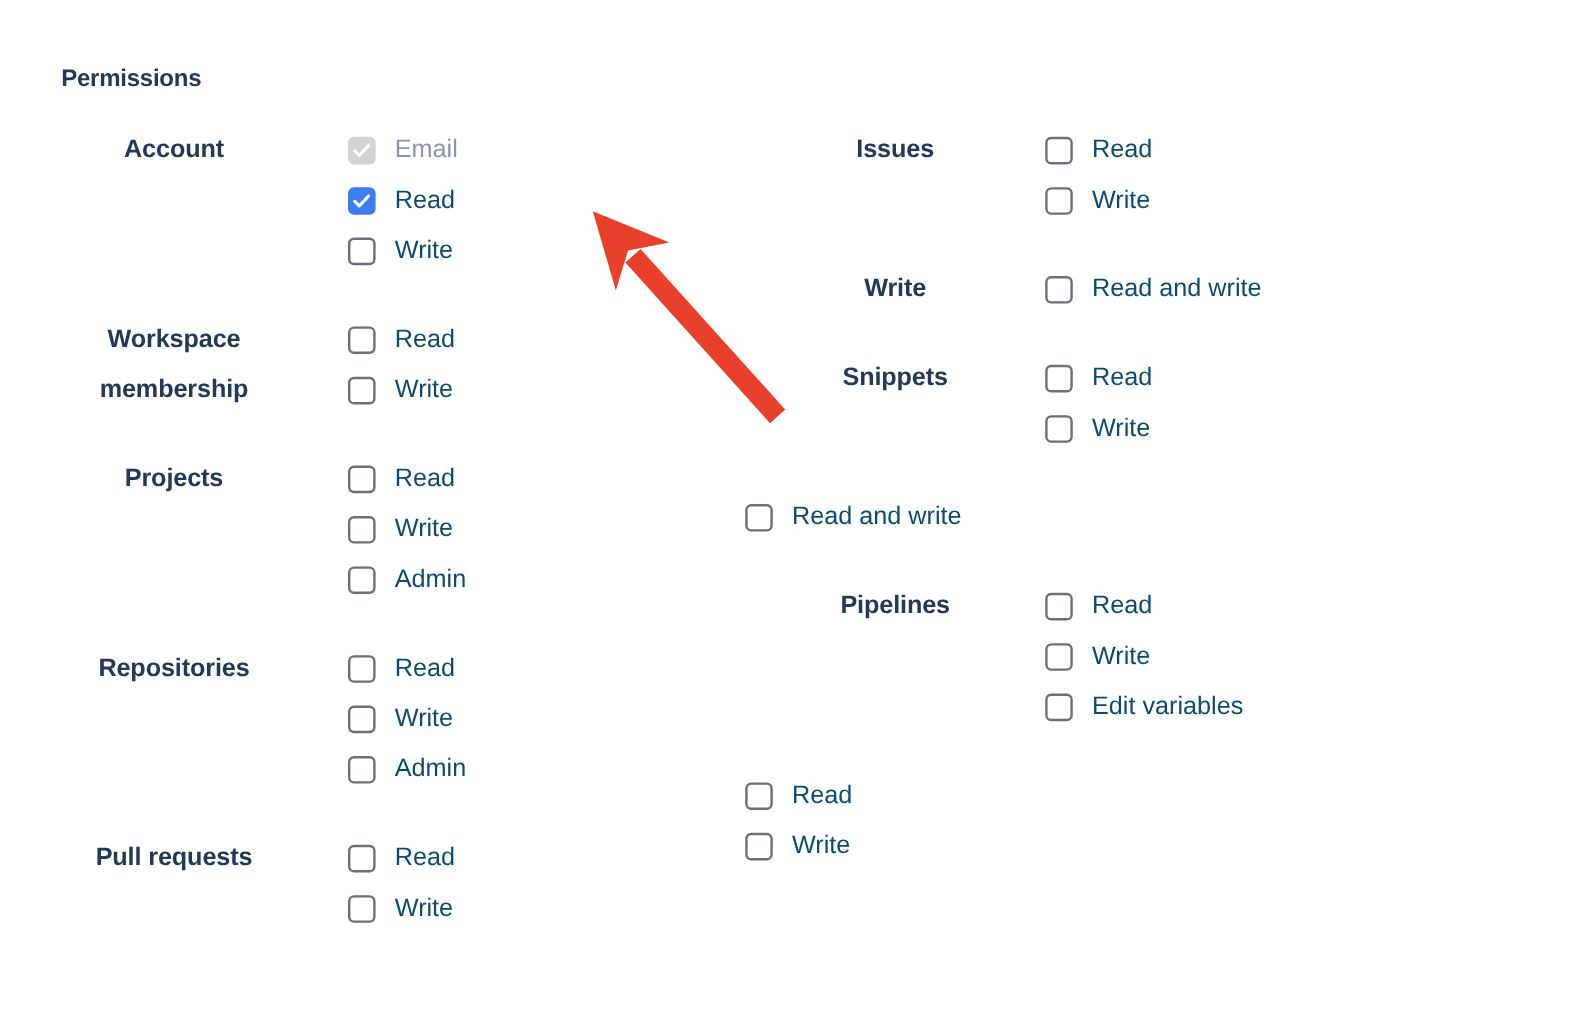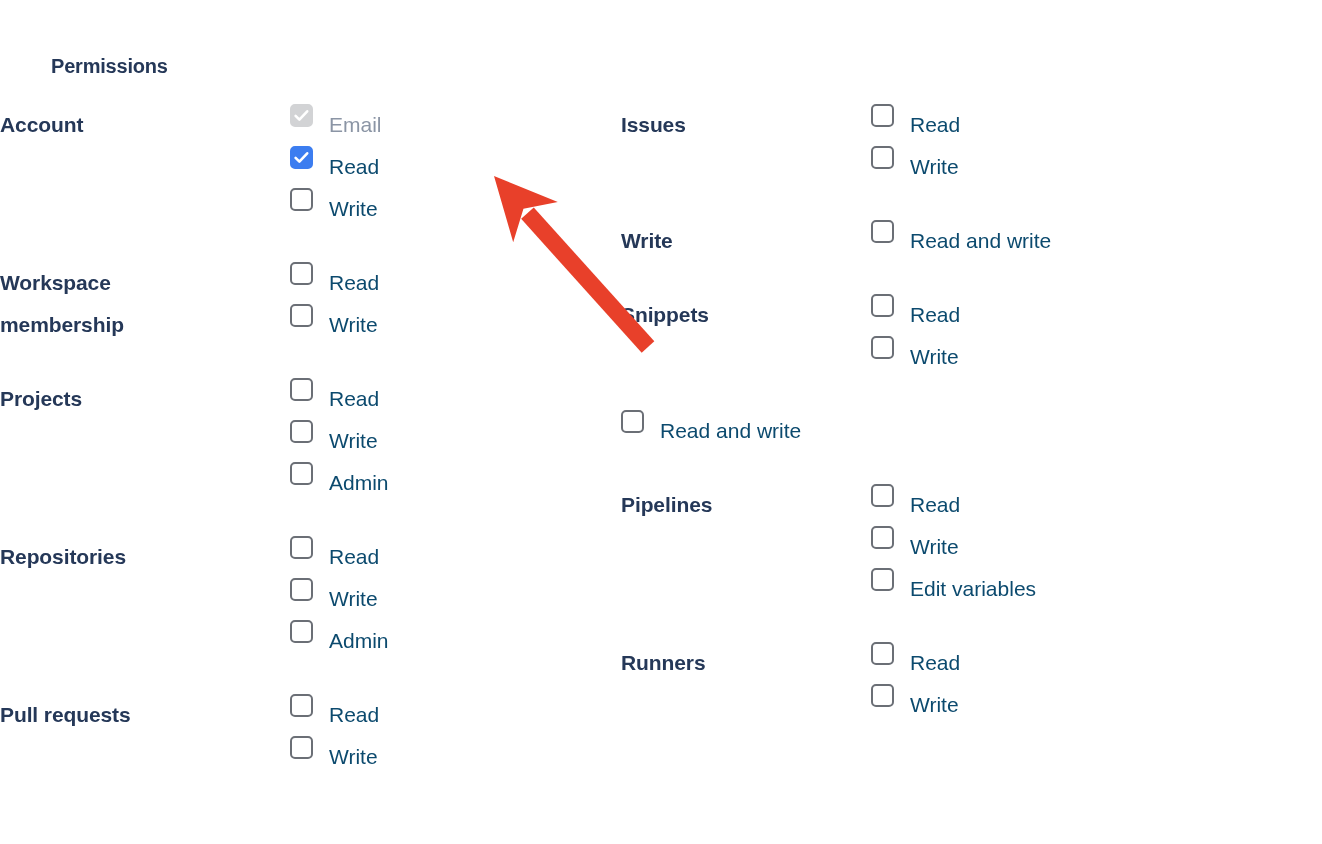--- a/index.html
+++ b/index.html
@@ -43,35 +43,36 @@
 
   .perm-group {
     display: flex;
     align-items: flex-start;
     margin-bottom: 32px;
   }
   .perm-group:last-child { margin-bottom: 0; }
 
   .group-label {
     flex: 0 0 auto;
-    text-align: left;
+    text-align: center;
     font-size: 21px;
     font-weight: bold;
     color: #253858;
     line-height: 42px;
     letter-spacing: -0.1px;
     white-space: pre-line;
   }
   .perm-column.left  .group-label { width: 290px; }
   .perm-column.right .group-label { width: 250px; }
 
   .options { flex: 1 1 auto; }
 
   .option-row {
     display: flex;
+    align-items: center;
     height: 42px;
   }
 
   .checkbox {
     flex: 0 0 auto;
     width: 23px;
     height: 23px;
     box-sizing: border-box;
     border: 2px solid #6b6f76;
     border-radius: 5px;
@@ -262,21 +263,20 @@
             <div class="checkbox"></div>
             <div class="option-label">Write</div>
           </div>
           <div class="option-row">
             <div class="checkbox"></div>
             <div class="option-label">Edit variables</div>
           </div>
         </div>
       </div>
       <div class="perm-group">
-        <div class="group-label">Runners</div>
         <div class="options">
           <div class="option-row">
             <div class="checkbox"></div>
             <div class="option-label">Read</div>
           </div>
           <div class="option-row">
             <div class="checkbox"></div>
             <div class="option-label">Write</div>
           </div>
         </div>

